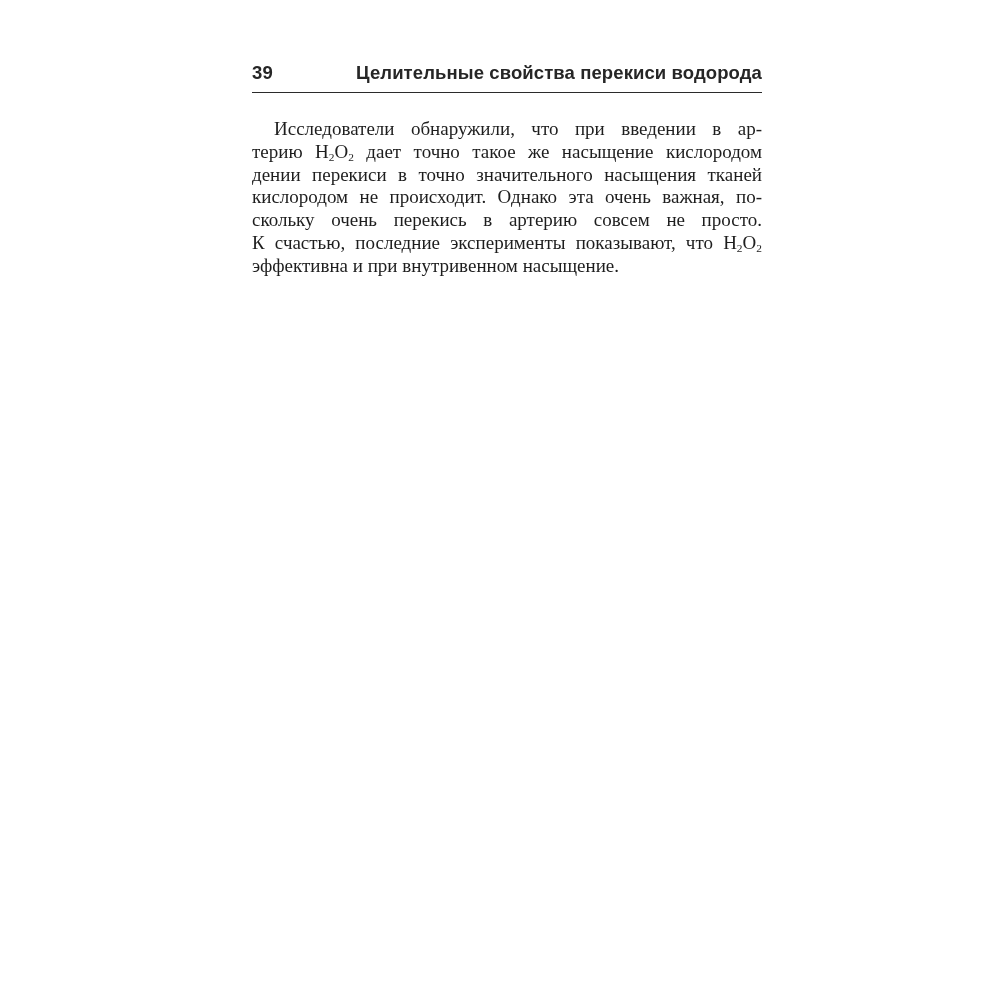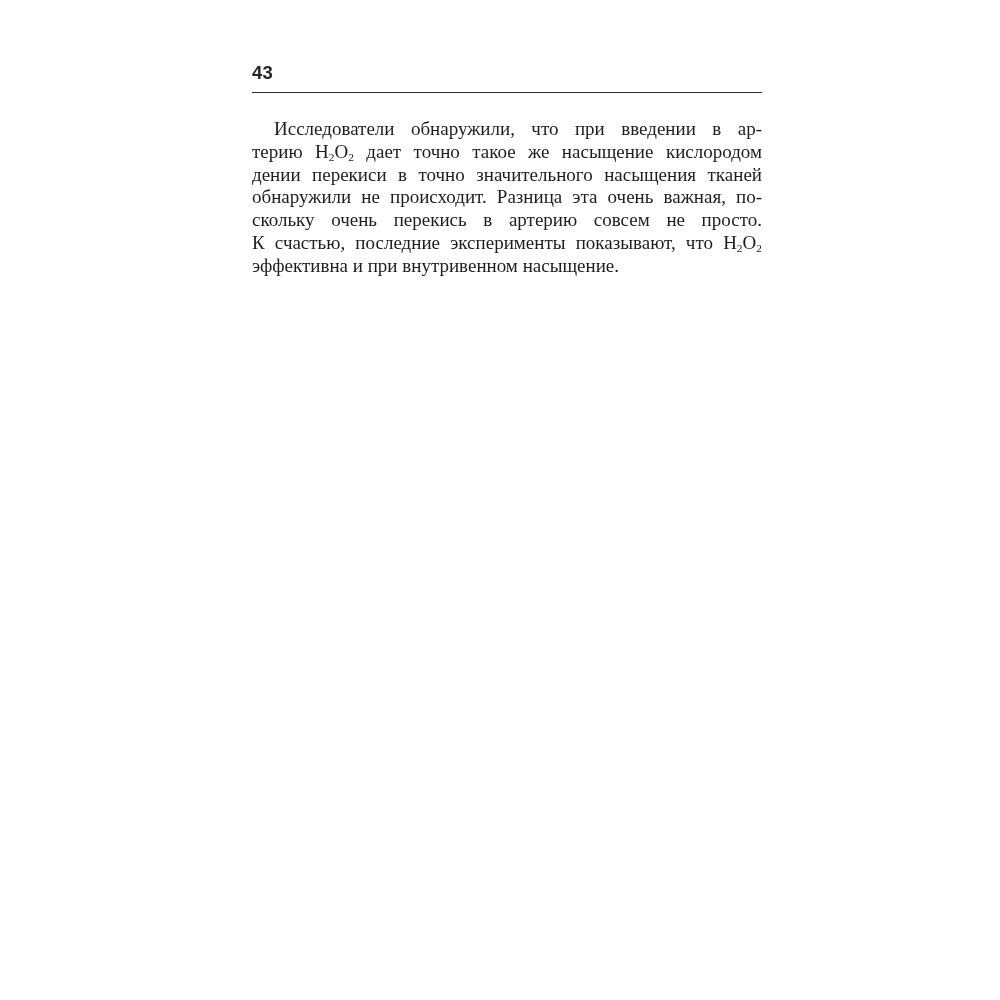--- a/index.html
+++ b/index.html
@@ -50,26 +50,27 @@
     position: relative;
     top: 0.28em;
   }
 </style>
 </head>
 <body>
 
 <div class="book-page">
 
   <div class="page-header">
-    <span class="page-number">43</span>
+    <span class="page-number">39</span>
+    <span class="running-title">Целительные свойства перекиси водорода</span>
   </div>
 
   <div class="body-paragraph">
     <div class="line first">Исследователи обнаружили, что при введении в ар-</div>
     <div class="line">терию H<sub>2</sub>O<sub>2</sub> дает точно такое же насыщение кислородом</div>
     <div class="line">дении перекиси в точно значительного насыщения тканей</div>
-    <div class="line">обнаружили не происходит. Разница эта очень важная, по-</div>
+    <div class="line">кислородом не происходит. Однако эта очень важная, по-</div>
     <div class="line">скольку очень перекись в артерию совсем не просто.</div>
     <div class="line">К счастью, последние эксперименты показывают, что H<sub>2</sub>O<sub>2</sub></div>
     <div class="line last">эффективна и при внутривенном насыщение.</div>
   </div>
 
 </div>
 
 </body></html>

